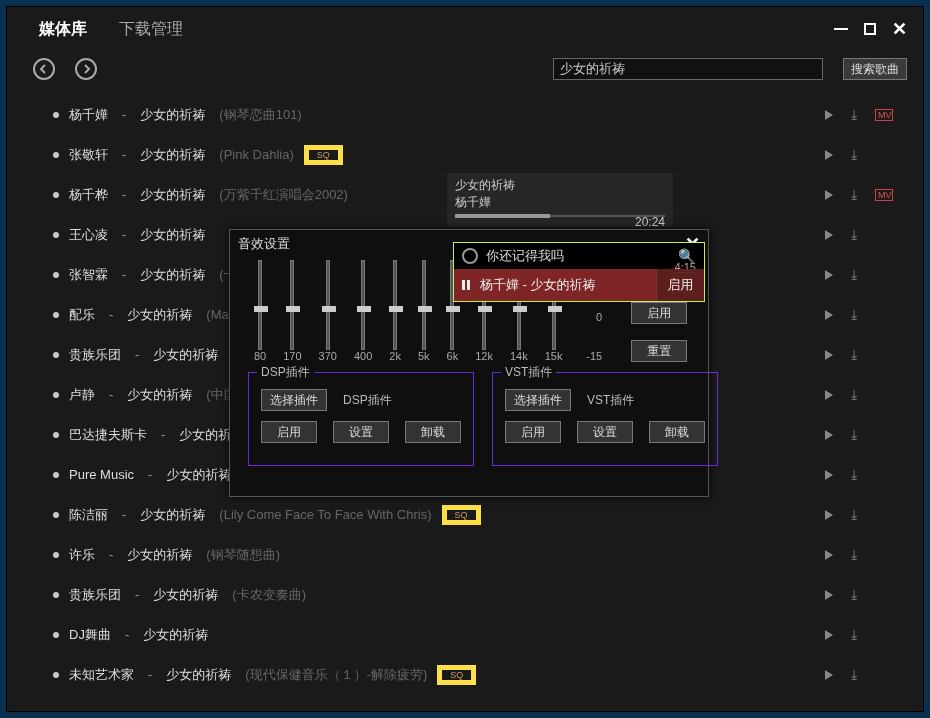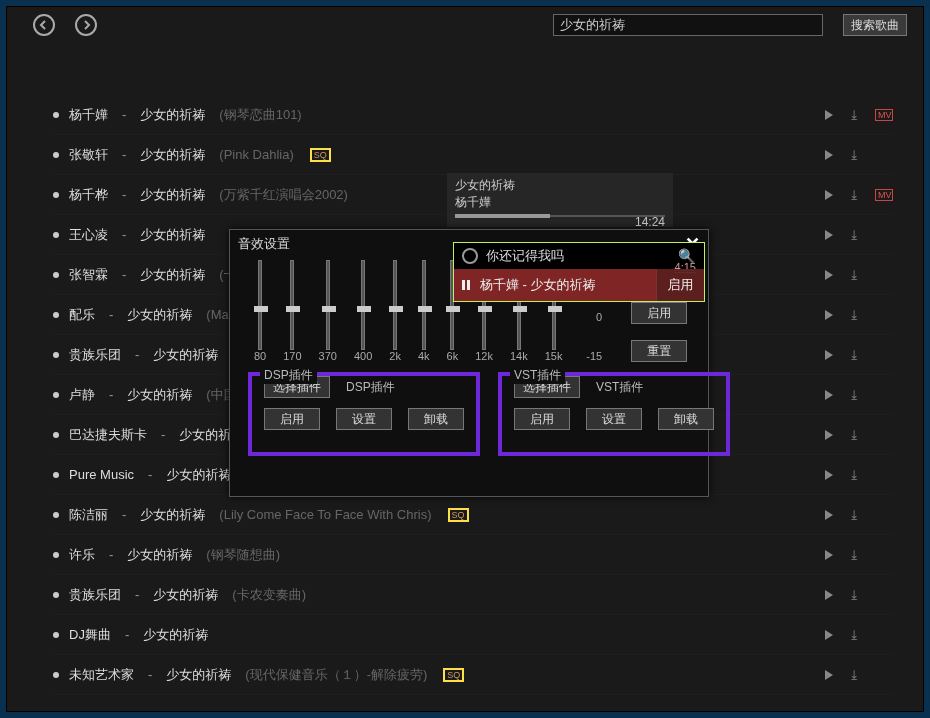--- a/index.html
+++ b/index.html
@@ -60,22 +60,22 @@
 .row {
   height: 40px; display: flex; align-items: center; gap: 10px;
   border-bottom: 1px solid rgba(255,255,255,0.02);
 }
 .bullet { width: 6px; height: 6px; background: #ccc; border-radius: 50%; flex-shrink: 0; }
 .artist { color: #ddd; }
 .dash { color: #999; margin: 0 4px; }
 .title { color: #ddd; }
 .album { color: #666; margin-left: 4px; }
 .sqbadge {
-  border: 2px solid #fde047; color: #c96; font-size: 9px; padding: 0 2px;
-  margin-left: 6px; line-height: 10px;
+  border: 5px solid #fde047; color: #c96; font-size: 9px; padding: 0 8px;
+  line-height: 10px;
 }
 .row-actions { margin-left: auto; display: flex; gap: 18px; align-items: center; color: #888; }
 .playicon { width:0;height:0;border-left:8px solid #888;border-top:5px solid transparent;border-bottom:5px solid transparent; cursor: pointer; }
 .dlicon { font-size: 13px; cursor: pointer; }
 .mvbadge {
   border: 1px solid #c44; color: #d55; font-size: 9px; padding: 0 2px; cursor: pointer;
   line-height: 10px; width: 18px; text-align: center;
 }
 
 
@@ -110,21 +110,21 @@
   display: flex; flex-direction: column; justify-content: space-between;
   height: 90px; font-size: 11px; text-align: right; margin-left: 4px; color:#aaa;
 }
 .eqbtns { display: flex; flex-direction: column; gap: 16px; margin-left: 12px; }
 .btn {
   min-width: 56px; height: 22px; background: #333; border: 1px solid #777;
   color: #ddd; font-size: 12px; padding: 0 8px; cursor: pointer;
 }
 .plugins { display: flex; gap: 18px; padding: 10px 18px; }
 .plugbox {
-  border: 4px solid #6d28d9; padding: 0 12px 12px; position: relative; flex: 1;
+  border: 1px solid #6d28d9; padding: 16px 12px 12px; position: relative; flex: 1;
 }
 .plugbox .legend {
   position: absolute; top: -9px; left: 8px; background: #0f0f0f; padding: 0 4px;
   font-size: 12px; color: #bbb;
 }
 .plugbox .line { display: flex; gap: 16px; align-items: center; margin-bottom: 10px; }
 .pluglabel { font-size: 12px; color: #bbb; }
 
 
 .searchpop {
@@ -152,20 +152,29 @@
   border-left: 1px solid #733;
 }
 
 svg { display: block; }
 </style>
 </head>
 <body>
 
 <div class="app">
 
+  <div class="titlebar">
+    <div class="tab">媒体库</div>
+    <div class="tab inactive">下载管理</div>
+    <div class="winctrl">
+      <span class="min"></span>
+      <span class="max"></span>
+      <span class="close">✕</span>
+    </div>
+  </div>
 
   <div class="toolbar">
     <span class="navarrow">
       <svg width="10" height="10" viewBox="0 0 10 10">
           <path d="M6 1 2 5l4 4" stroke="#aaa" stroke-width="2" fill="none"></path>
         </svg>
     </span>
     <span class="navarrow">
       <svg width="10" height="10" viewBox="0 0 10 10">
           <path d="M4 1l4 4-4 4" stroke="#aaa" stroke-width="2" fill="none"></path>
@@ -360,21 +369,21 @@
       </div>
     </div>
 
   <div class="miniplayer">
     <div>少女的祈祷</div>
     <div style="display:flex;justify-content:space-between;">
       <span>杨千嬅</span>
     </div>
     <div class="mpbar"></div>
     <div style="text-align:right;margin-top:-2px;">
-      <span class="t">14:24</span>
+      <span class="t">20:24</span>
     </div>
   </div>
 
   <div class="dialog">
     <div class="dlg-title">
       <span>音效设置</span>
       <span class="dlg-close">✕</span>
     </div>
     <div class="eq" id="eq">
 
@@ -405,21 +414,21 @@
         <div class="eqcol">
           <div class="eqtrack">
             <div class="eqknob" style="top:45px"></div>
           </div>
           <div class="eqlabel">2k</div>
         </div>
         <div class="eqcol">
           <div class="eqtrack">
             <div class="eqknob" style="top:45px"></div>
           </div>
-          <div class="eqlabel">4k</div>
+          <div class="eqlabel">5k</div>
         </div>
         <div class="eqcol">
           <div class="eqtrack">
             <div class="eqknob" style="top:45px"></div>
           </div>
           <div class="eqlabel">6k</div>
         </div>
         <div class="eqcol">
           <div class="eqtrack">
             <div class="eqknob" style="top:45px"></div>

